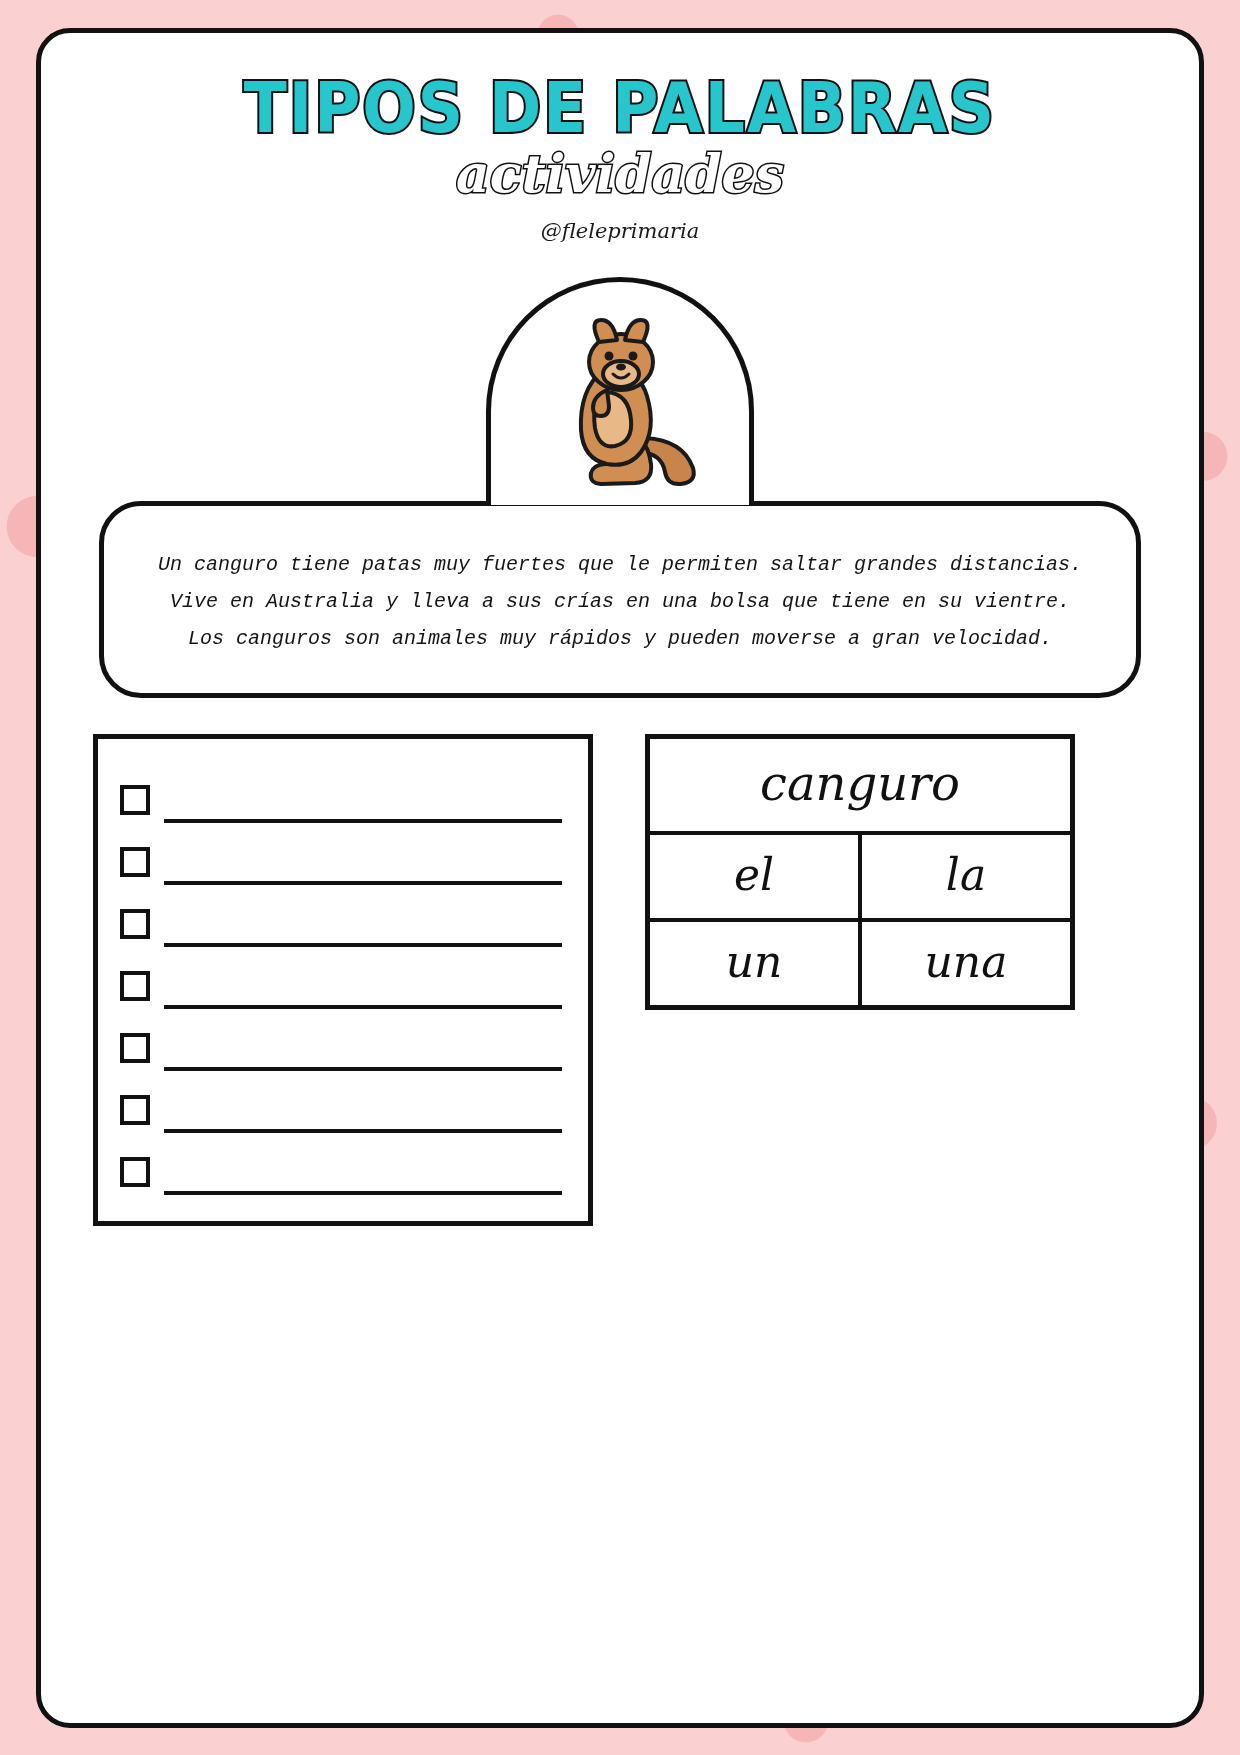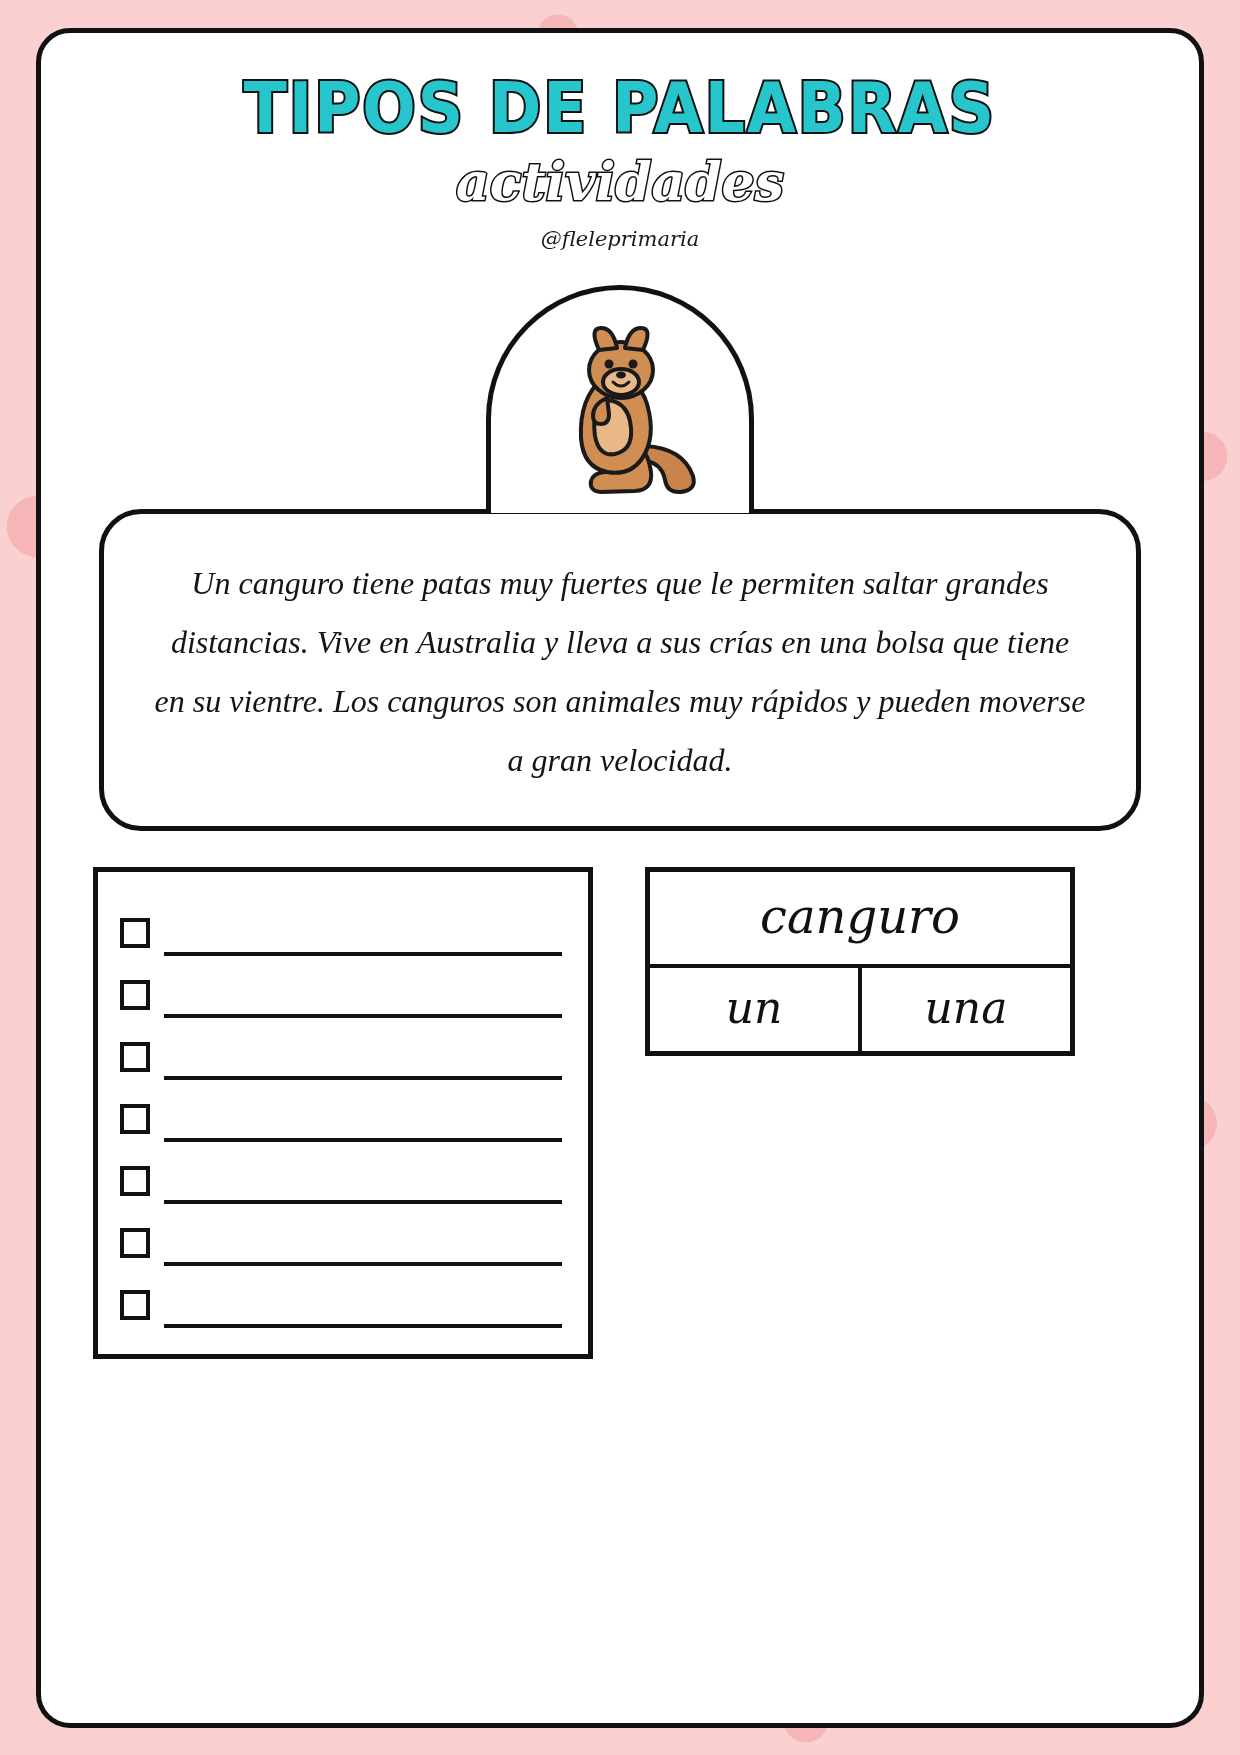--- a/index.html
+++ b/index.html
@@ -71,21 +71,21 @@
   }
   .subtitle {
     text-align: center;
     font-family: "DejaVu Serif", serif;
     font-style: italic;
     font-weight: bold;
     font-size: 52px;
     color: #ffffff;
     -webkit-text-stroke: 3px #111111;
     paint-order: stroke fill;
-    margin: 12px 0 0 0;
+    margin: 4px 0 0 0;
     line-height: 1.05;
   }
   .handle {
     text-align: center;
     font-family: "DejaVu Serif", serif;
     font-style: italic;
     font-size: 21px;
     color: #1a1a1a;
     margin-top: 17px;
   }
@@ -134,23 +134,23 @@
     position: relative;
     margin: -6px 6px 0 6px;
     border: 5px solid #111111;
     border-radius: 42px;
     background: #ffffff;
     padding: 40px 48px 36px 48px;
     box-sizing: border-box;
     z-index: 1;
   }
   .reading-text {
-    font-family: Liberation Serif, serif;
-    font-style: italic;
-    font-size: 32px;
+    font-family: Liberation Mono, monospace;
+    font-style: italic;
+    font-size: 20px;
     line-height: 1.85;
     color: #141414;
     text-align: center;
   }
 
   
   .bottom {
     display: flex;
     gap: 52px;
     margin-top: 36px;
@@ -289,20 +289,24 @@
           <span class="write-line"></span>
         </div>
       </div>
 
       <table class="articles-table">
         <tbody>
           <tr>
             <td class="word-cell" colspan="2">canguro</td>
           </tr>
           <tr>
+            <td>el</td>
+            <td>la</td>
+          </tr>
+          <tr>
             <td>un</td>
             <td>una</td>
           </tr>
         </tbody>
       </table>
 
     </div>
   </div>
 </div>
 

